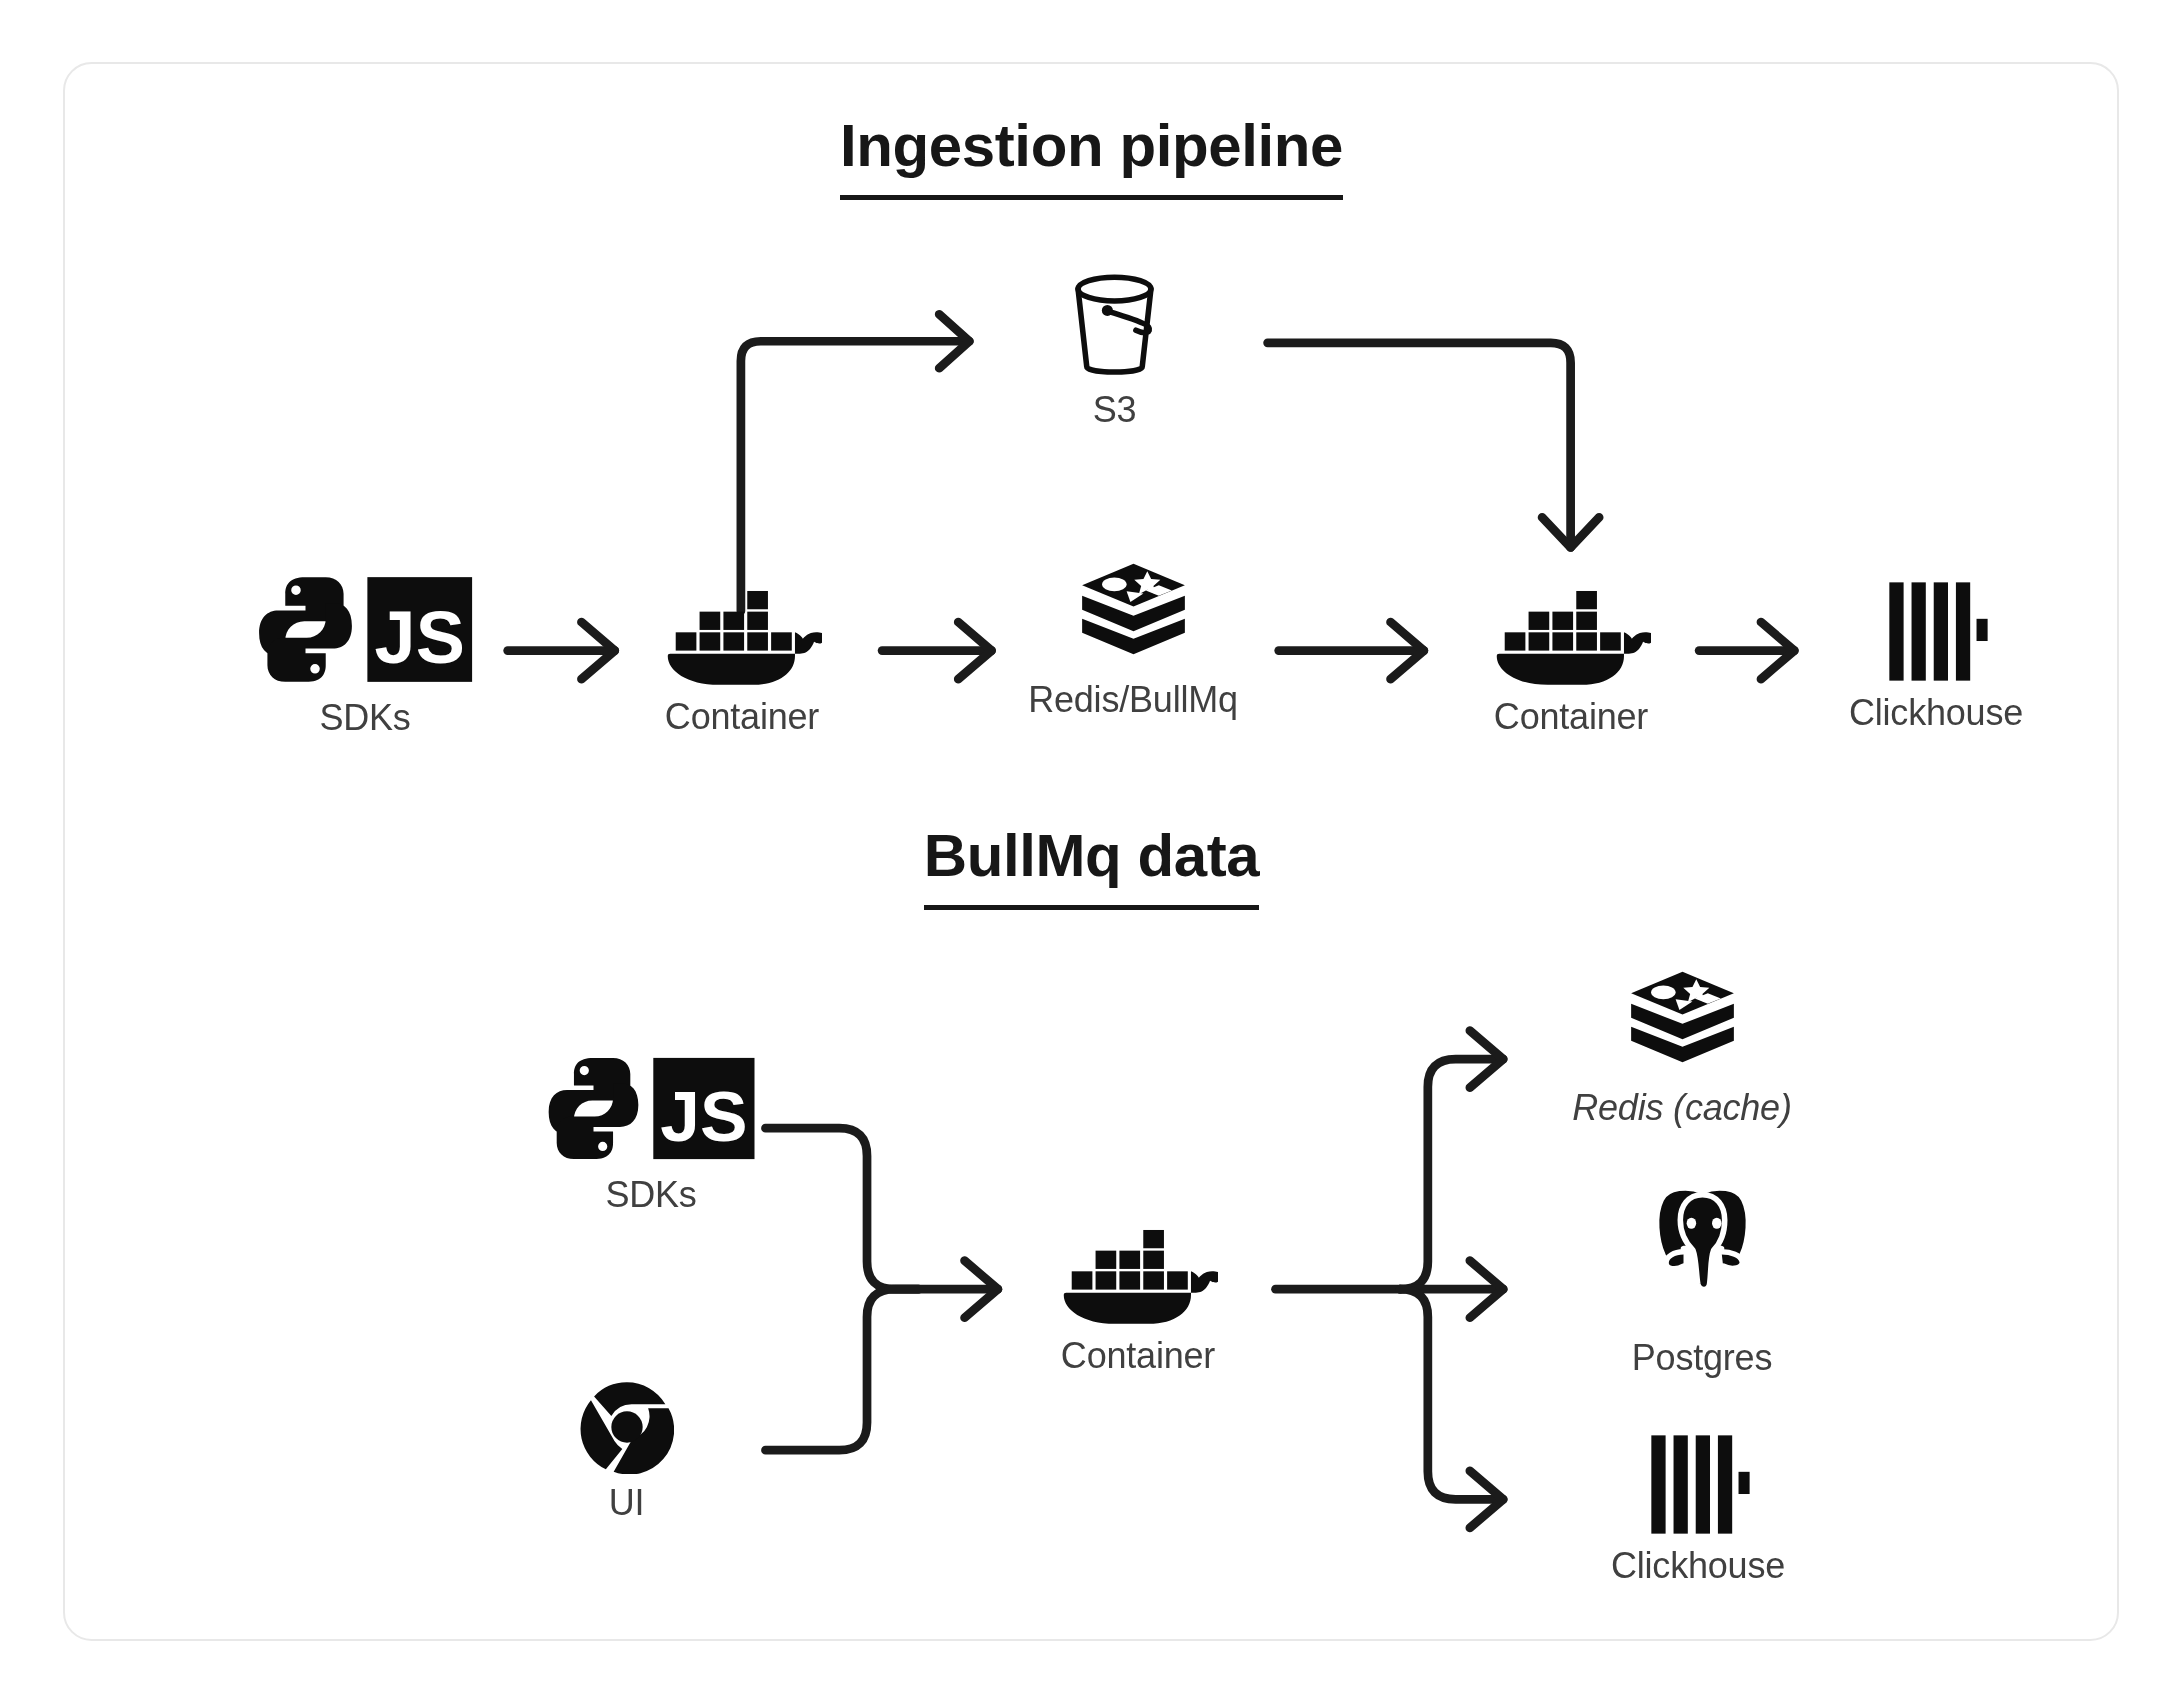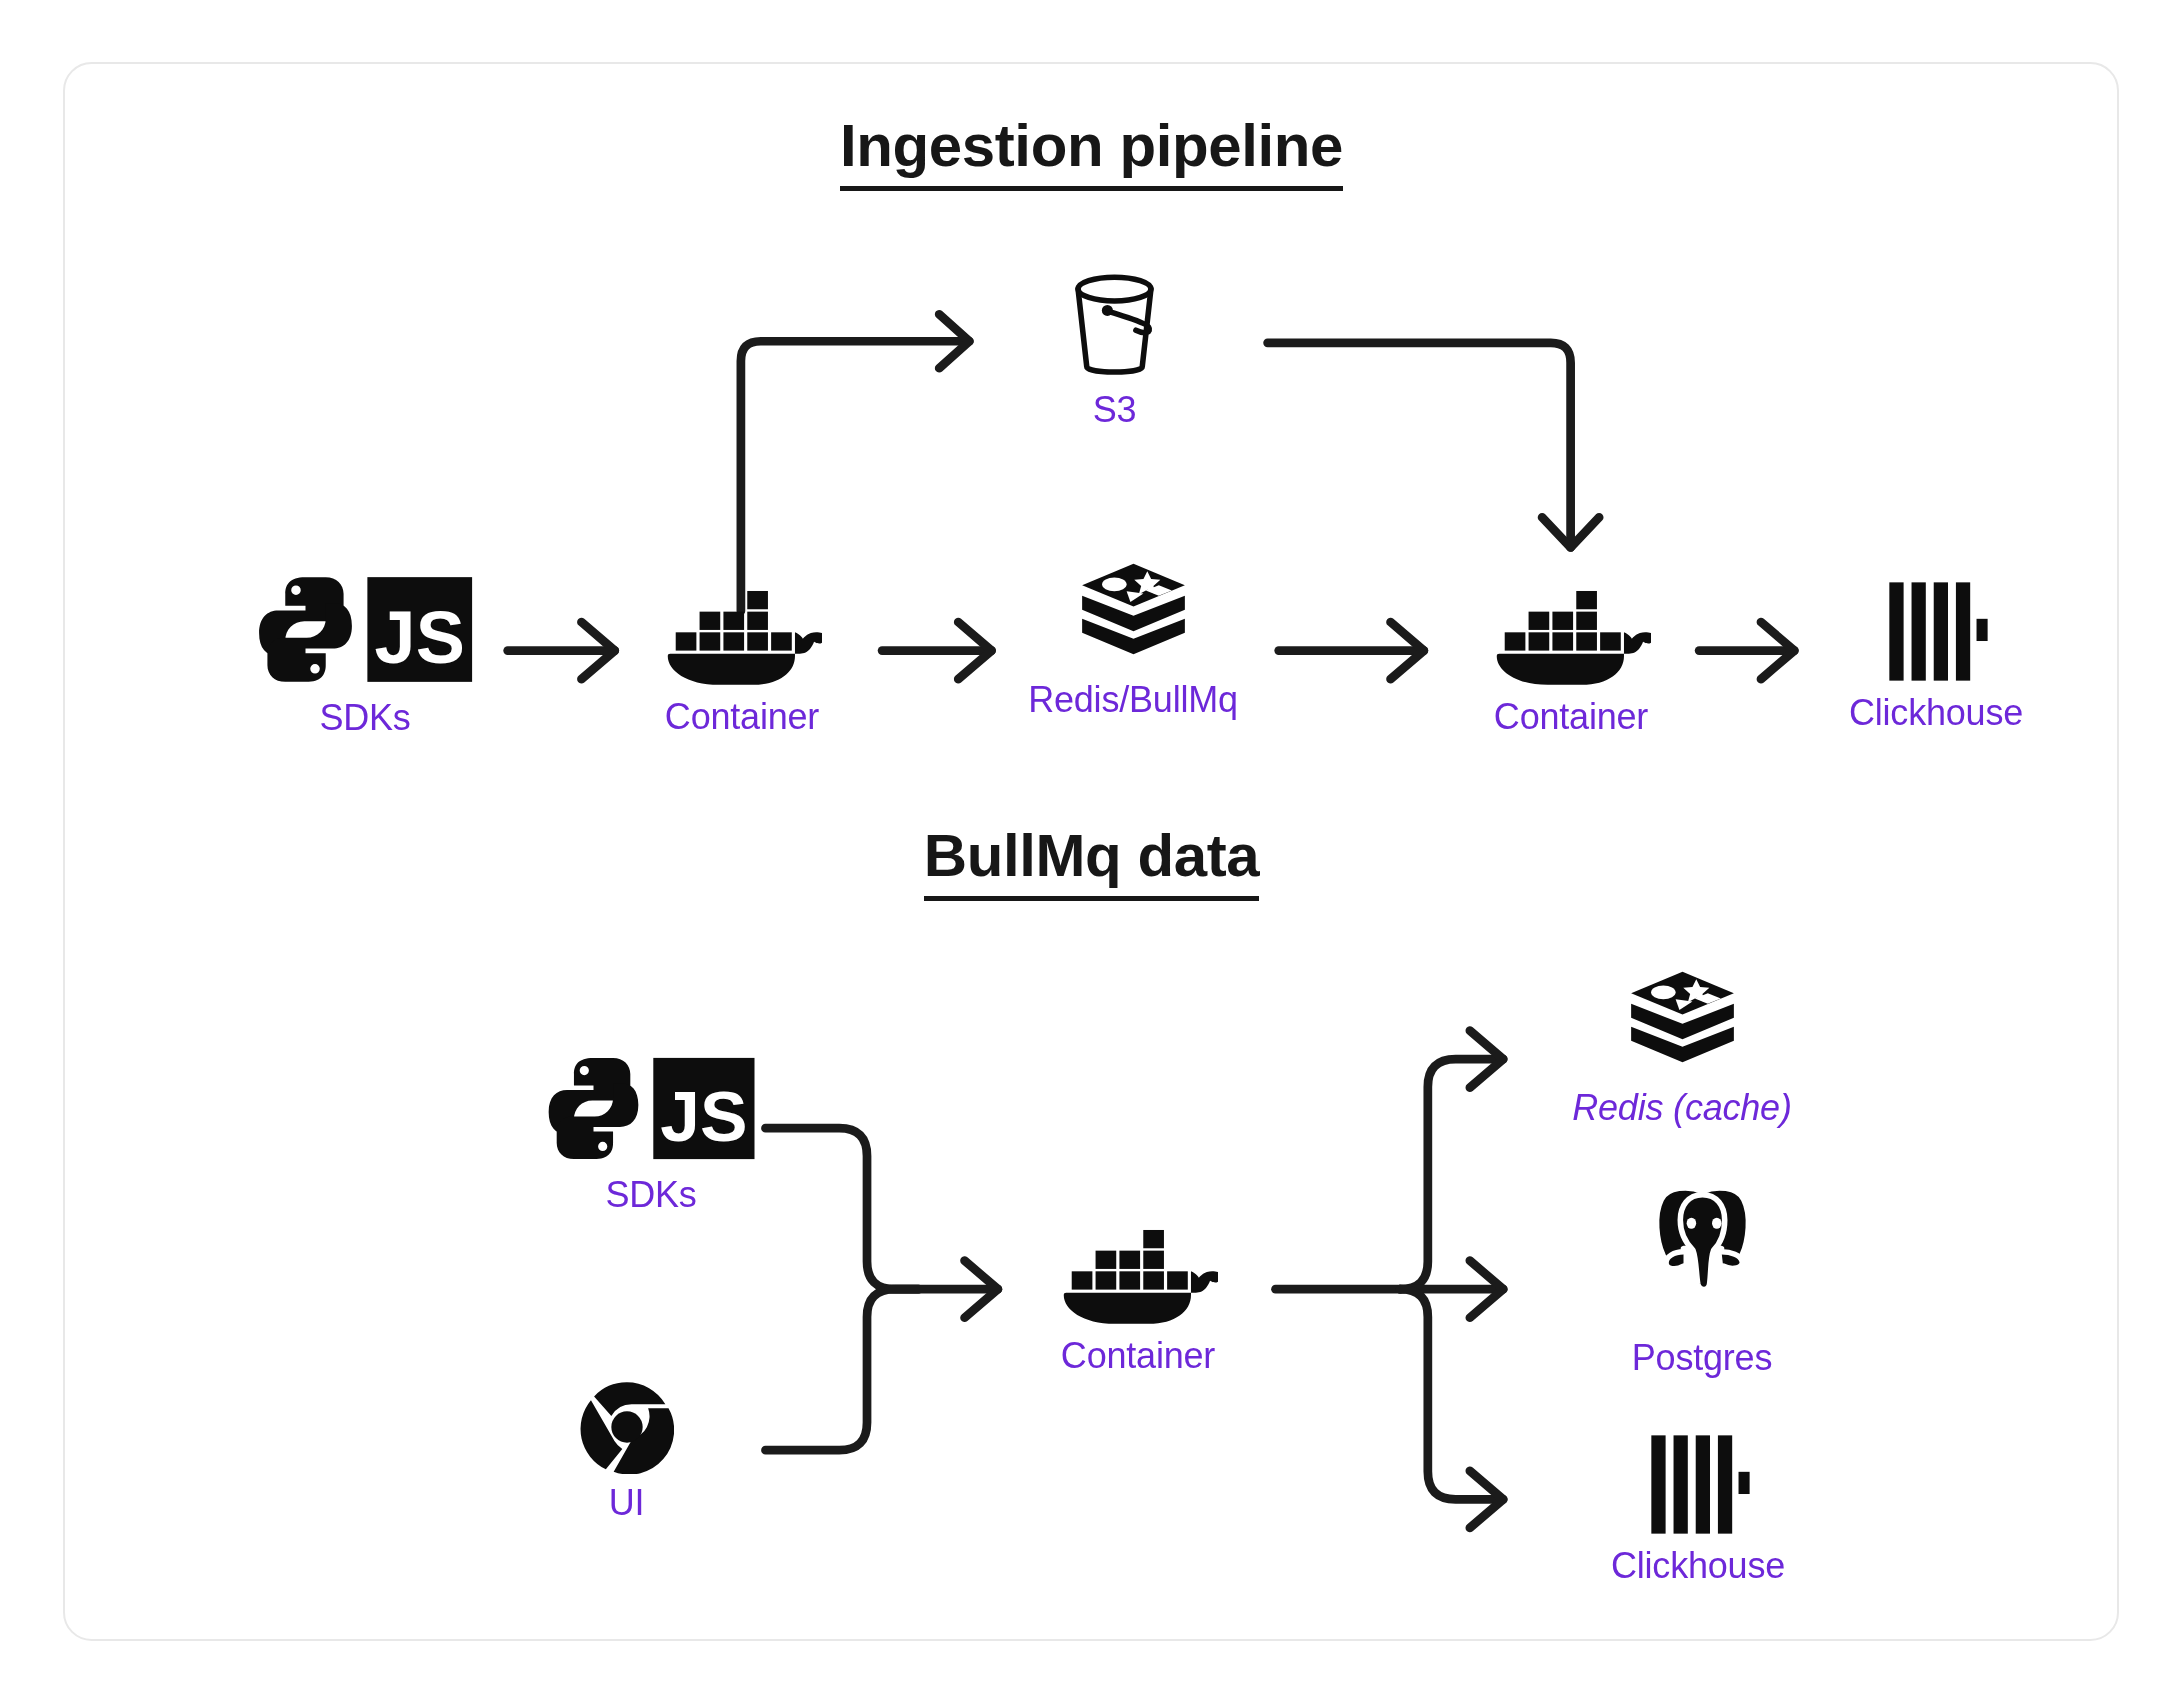--- a/index.html
+++ b/index.html
@@ -26,21 +26,21 @@
     position:absolute;
     font-weight:700;
     color:#171717;
     letter-spacing:-0.4px;
     white-space:nowrap;
     text-align:center;
   }
   .section-title .txt{
     display:inline-block;
     border-bottom:5.6px solid #171717;
-    padding-bottom:6px;
+    padding-bottom:15px;
   }
   #title-ingestion{ left:0;top:111px;width:2183px;font-size:60px;}
   #title-reading{ left:0;top:821px;width:2183px;font-size:60px;}
 
   
   .node{
     position:absolute;
     display:flex;
     flex-direction:column;
     align-items:center;
@@ -48,21 +48,21 @@
   }
   .node .glyph{
     display:flex;
     align-items:flex-end;
     justify-content:center;
     line-height:0;
   }
   .node .caption{
     margin-top:11px;
     font-size:36px;
-    color:#6d28d9;
+    color:#404040;
     white-space:nowrap;
     letter-spacing:-0.2px;
     line-height:1;
   }
 
   
   .wires{
     position:absolute;left:0;top:0;width:2183px;height:1701px;
     pointer-events:none;
   }

